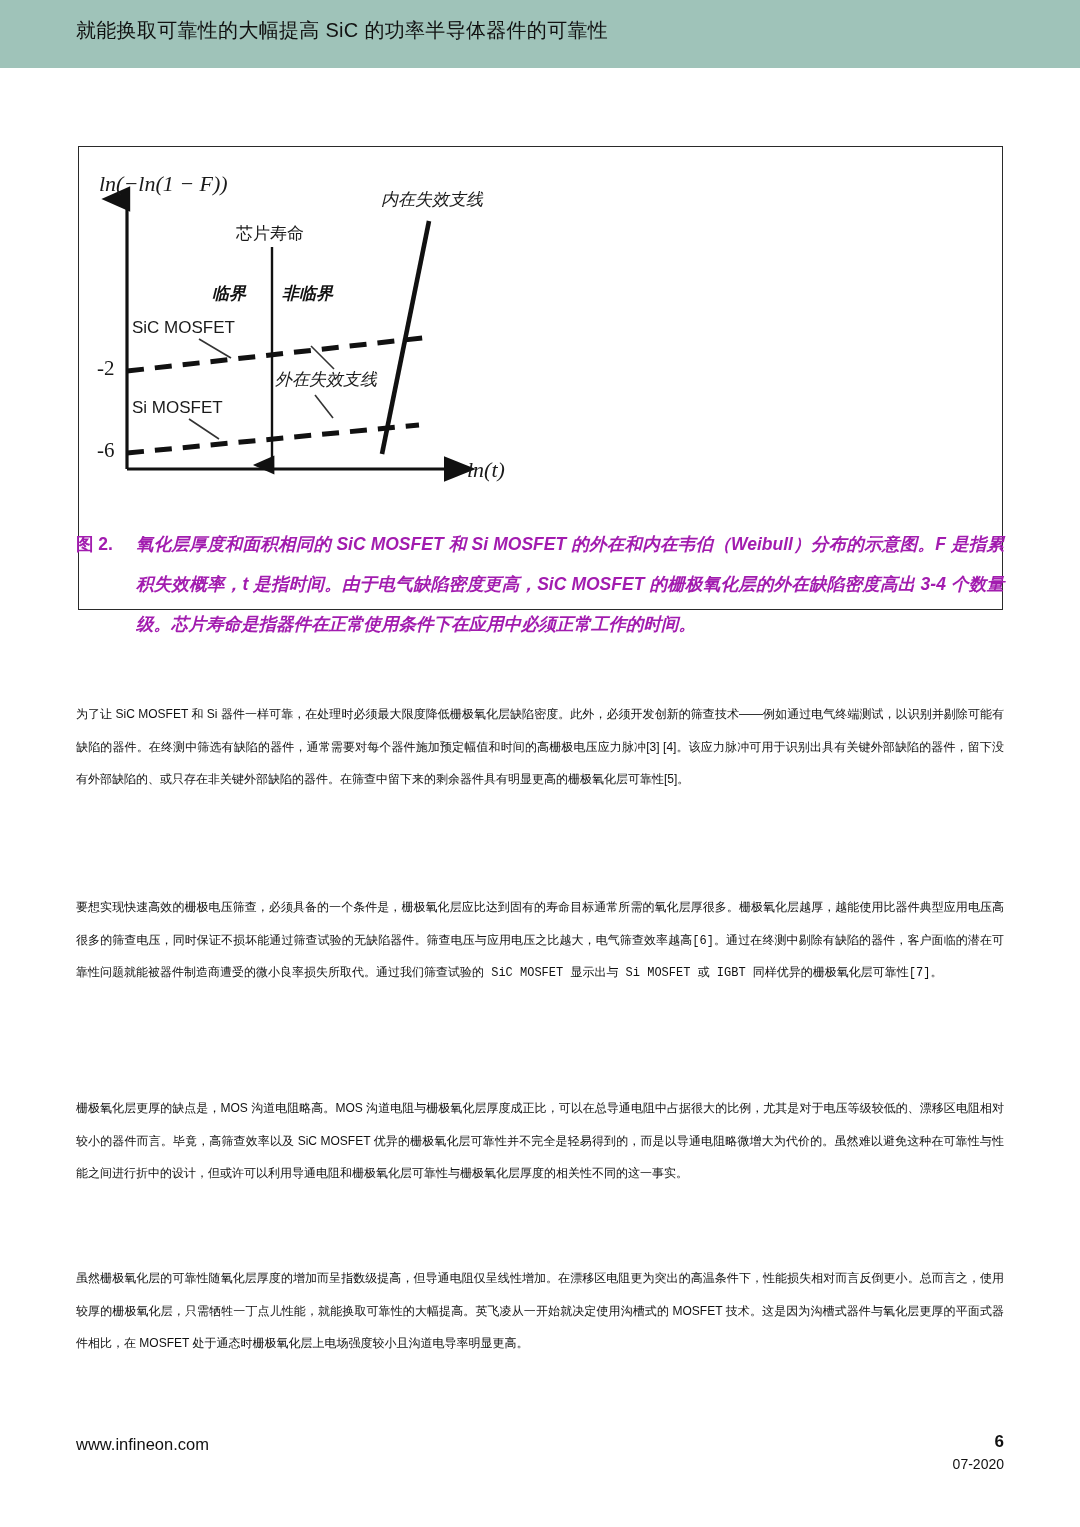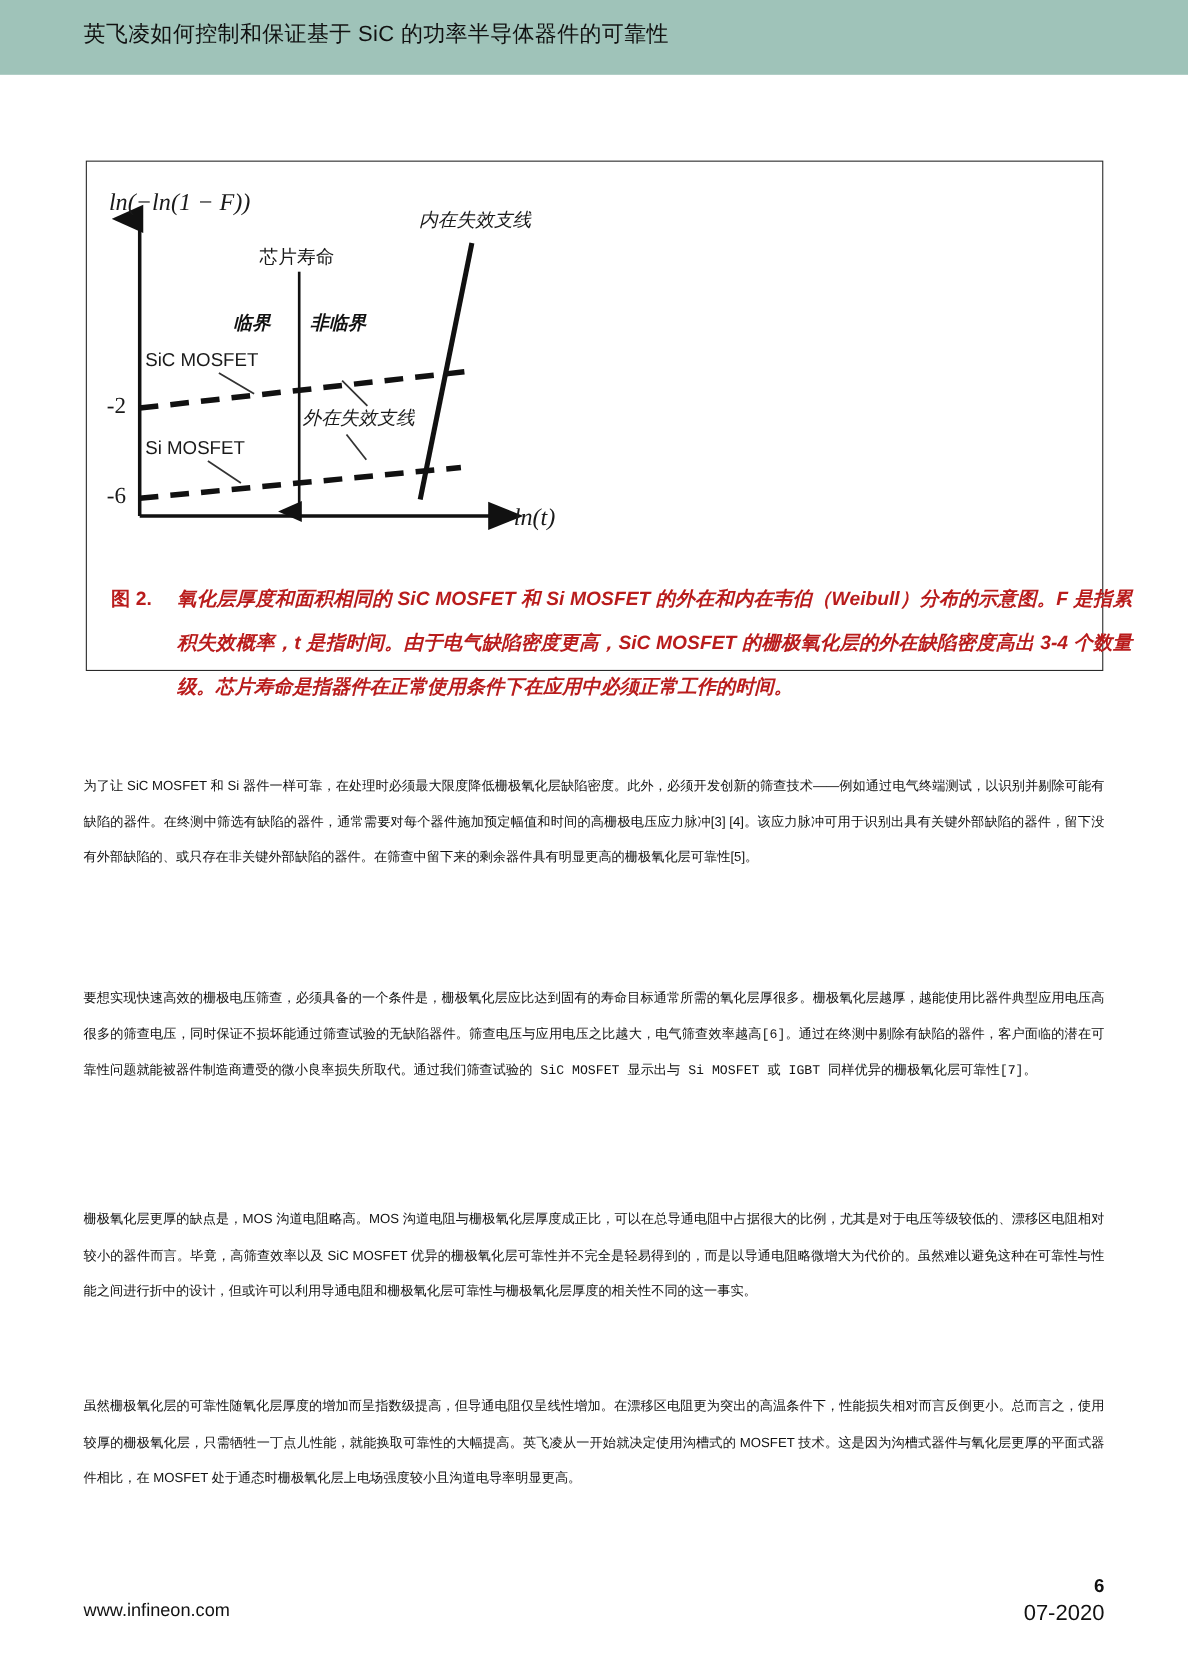--- a/index.html
+++ b/index.html
@@ -54,23 +54,22 @@
 
   
   #figure-caption {
     position: absolute;
     left: 76px;
     top: 524px;
     width: 928px;
     font-size: 17.5px;
     font-weight: bold;
     line-height: 40px;
-    color: #b91c1c;
+    color: #a21caf;
     text-align: justify;
-    margin-left: 25px;
   }
   #figure-caption .cap-num {
     display: inline-block;
     width: 60px;
   }
   #figure-caption .cap-body {
     display: block;
     margin-left: 60px;
     margin-top: -40px;
     font-style: italic;
@@ -92,36 +91,35 @@
   #para-3 { top: 1080px; }
   #para-4 { top: 1250px; }
 
   
   #footer-url {
     position: absolute;
     left: 76px;
     top: 1435px;
     font-size: 16.5px;
     color: #111111;
-    margin-top: 20px;
   }
   #footer-page {
     position: absolute;
     right: 76px;
     top: 1432px;
     font-size: 17px;
     font-weight: bold;
     color: #111111;
     text-align: right;
   }
   #footer-date {
     position: absolute;
     right: 76px;
     top: 1456px;
-    font-size: 20px;
+    font-size: 14px;
     color: #111111;
     text-align: right;
   }
 
   
   .svg-axis-label {
     font-family: "Liberation Serif", serif;
     font-style: italic;
     font-size: 21px;
     fill: #1a1a1a;
@@ -152,21 +150,21 @@
   .svg-en-plain {
     font-family: "Liberation Sans", sans-serif;
     font-size: 17px;
     fill: #1a1a1a;
   }
 </style>
 </head>
 <body>
 
 <div id="header-band" style="background: rgb(159, 195, 185);">
-  <div id="header-title">英飞凌如何控制和保证基于 SiC 的功率半导体器件的可靠性</div>
+  <div id="header-title">就能换取可靠性的大幅提高 SiC 的功率半导体器件的可靠性</div>
 </div>
 
 <div id="figure-box">
   <svg id="figure-svg" width="923" height="356" viewBox="0 0 923 356">
 
     <defs>
       <marker id="arrow-up" markerWidth="10" markerHeight="10" refX="5" refY="8" orient="auto">
         <path d="M1,9 L5,0 L9,9 Z" fill="#111"></path>
       </marker>
       <marker id="arrow-right" markerWidth="11" markerHeight="10" refX="1" refY="5" orient="auto">

